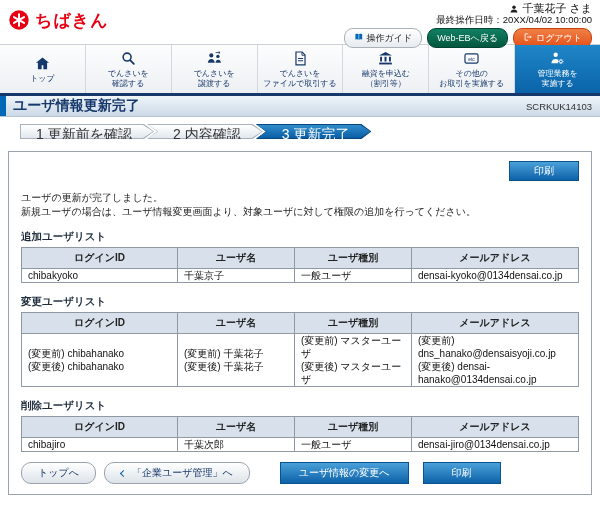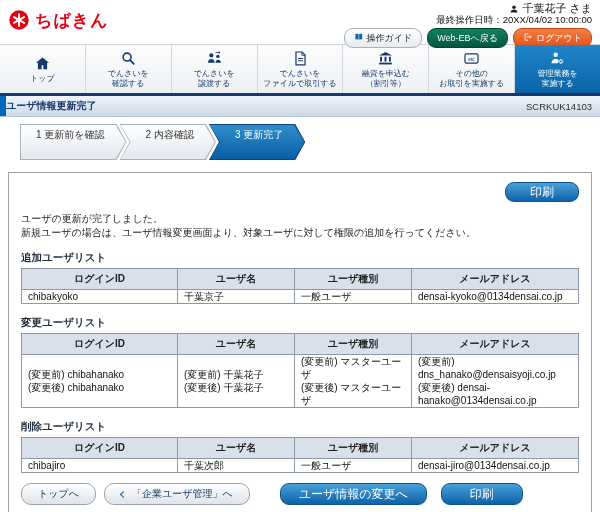--- a/index.html
+++ b/index.html
@@ -33,39 +33,39 @@
   .mainnav { display: flex; height: 52px; border-top: 1px solid #ccd2d8; border-bottom: 3px solid #17386b; background: linear-gradient(#fdfdfe, #edf0f3); }
   .nav-item { flex: 1 1 0; display: flex; flex-direction: column; align-items: center; justify-content: center; gap: 2px; border-right: 1px solid #d3d8dd; color: #17386b; padding: 3px 1px; cursor: pointer; }
   .nav-item:last-child { border-right: none; }
   .nav-item.active { background: linear-gradient(#1f86c8, #0a63a8); color: #fff; }
   .nav-icon svg { width: 17px; height: 17px; display: block; }
   .nav-label { font-size: 8px; line-height: 1.25; text-align: center; white-space: pre-line; }
 
   
   .titlebar { display: flex; align-items: center; height: 21px; background: linear-gradient(#eff5fa, #ccd9e6); border-bottom: 1px solid #b7c4d2; }
   .title-accent { width: 6px; height: 100%; background: #0068b7; }
-  .page-title { font-size: 10px; font-weight: bold; color: #17386b; }
+  .page-title { font-size: 14px; font-weight: bold; color: #17386b; margin-left: 7px; }
   .screen-id { margin-left: auto; margin-right: 8px; font-size: 9.5px; color: #333; }
 
   
   .steps { display: flex; padding: 7px 0 6px 20px; }
-  .step { position: relative; height: 36px; line-height: 21px; font-size: 10px; color: #333; text-align: center; background: #a9b2ba; margin-left: -7px; }
+  .step { position: relative; height: 15px; line-height: 21px; font-size: 14px; color: #333; text-align: center; background: #a9b2ba; margin-left: -7px; }
   .step, .step .step-bg { clip-path: polygon(0 0, calc(100% - 10px) 0, 100% 50%, calc(100% - 10px) 100%, 0 100%, 10px 50%); }
   .step.first, .step.first .step-bg { clip-path: polygon(0 0, calc(100% - 10px) 0, 100% 50%, calc(100% - 10px) 100%, 0 100%); }
   .step.first { margin-left: 0; }
   .step-bg { position: absolute; inset: 1px; background: linear-gradient(#ffffff, #e2e8ee); }
   .step.active .step-bg { background: linear-gradient(#2f8dca, #0b5ea6); }
   .step.active { color: #fff; background: #07477e; }
   .step-label { position: relative; display: block; padding: 0 22px 0 26px; }
   .step.first .step-label { padding-left: 16px; }
 
   
   .panel { margin: 6px 8px 0; border: 1px solid #99a3ad; background: #fff; height: 344px; padding: 9px 12px 12px; position: relative; }
   .print-top-row { display: flex; justify-content: flex-end; }
-  .btn-blue { background: linear-gradient(#4aa0d8, #0d62a9); color: #fff; border: 1px solid #0a538f; border-radius: 9px; font-size: 12px; line-height: 12px; padding: 3px 24px; }
+  .btn-blue { background: linear-gradient(#4aa0d8, #0d62a9); color: #fff; border: 1px solid #0a538f; border-radius: 0; font-size: 10px; line-height: 12px; padding: 3px 24px; }
   .msg-block { margin-top: 11px; }
   .msg { font-size: 10px; color: #222; margin: 0 0 2px; line-height: 12px; }
   .section-title { font-size: 10.5px; font-weight: bold; color: #1f2d3d; margin: 12px 0 3px; }
   table.user-table { width: 100%; border-collapse: collapse; table-layout: fixed; }
   .user-table th { background: #d8e1eb; border: 1px solid #8f99a4; font-size: 10px; font-weight: bold; color: #222; text-align: center; padding: 3px 2px; }
   .user-table td { border: 1px solid #8f99a4; font-size: 10px; color: #111; padding: 0 6px; white-space: pre-line; line-height: 13px; background: #fff; }
 
   
   .footer-buttons { position: absolute; left: 12px; right: 12px; bottom: 10px; display: flex; align-items: center; }
   .btn-white { display: inline-flex; align-items: center; justify-content: center; gap: 6px; background: linear-gradient(#ffffff, #dde3e9); border: 1px solid #9aa3ad; border-radius: 10px; color: #17386b; font-size: 10px; line-height: 12px; padding: 4px 16px; text-align: center; }

